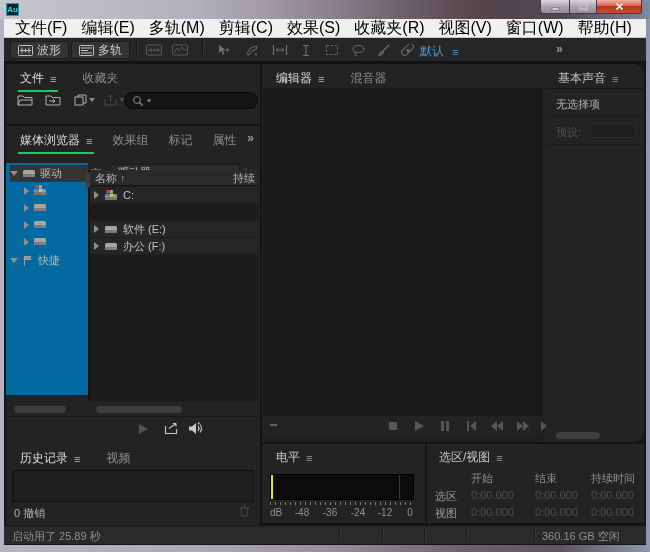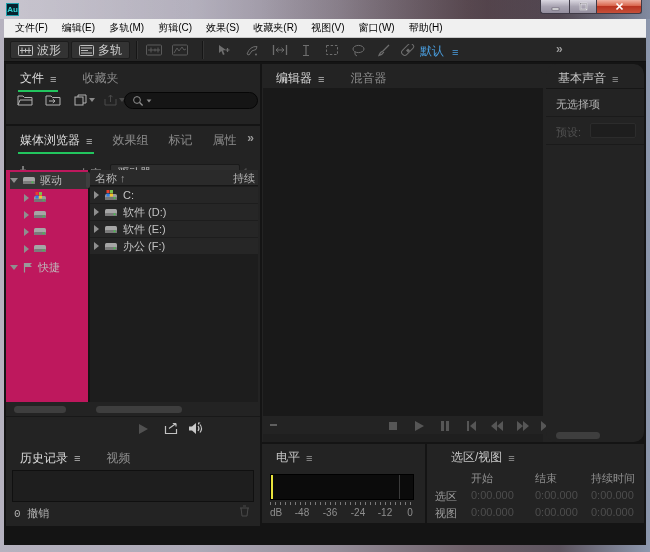--- a/index.html
+++ b/index.html
@@ -19,21 +19,21 @@
   .winbtn { height:14px; border:1px solid #3f3a46; border-top:none; display:flex; align-items:center; justify-content:center;
     background:linear-gradient(#dad7e0,#a9a4b2 50%,#948e9e); }
   .winbtn.min { width:29px; border-radius:0 0 0 3px; border-right:none; }
   .winbtn.max { width:28px; }
   .winbtn.close { width:45px; border-radius:0 0 3px 0; border-left:none;
     background:linear-gradient(#f0b2a2,#d9654c 45%,#b93420 50%,#c6503a); }
   #client { left:4px; top:19px; width:642px; height:526px; background:#141414; }
   
   #menubar { left:0; top:0; width:642px; height:19px; background:#f0f0f0; border-bottom:1px solid #c8c8c8;
     display:flex; align-items:center; padding-left:4px; }
-  .menu-item { font-size:10px; color:#000; padding:0 7px; line-height:18px; white-space:nowrap; }
+  .menu-item { font-size:16px; color:#000; padding:0 7px; line-height:18px; white-space:nowrap; }
   
   #toolbar { left:0; top:19px; width:642px; height:24px; background:#262626; border-bottom:1px solid #101010; }
   .tbtn { position:absolute; top:3px; height:18px; display:flex; align-items:center; gap:4px; padding:0 7px;
     background:#333; border:1px solid #1c1c1c; border-radius:2px; color:#cfcfcf; font-size:12px; white-space:nowrap; }
   .tsep { position:absolute; top:3px; width:1px; height:18px; background:#161616; box-shadow:1px 0 0 #343434; }
   .ticon { position:absolute; top:5px; width:16px; height:14px; display:flex; align-items:center; justify-content:center; }
   #workspace { position:absolute; top:5px; left:416px; display:flex; gap:8px; align-items:center; }
   #workspace .ws-label { color:#4a9fe0; font-size:12px; }
   #workspace .ws-menu { color:#4a9fe0; font-size:11px; }
   .overflow { position:absolute; top:4px; color:#9a9a9a; font-size:12px; font-weight:bold; }
@@ -285,21 +285,21 @@
           <span>驱动器</span>
           <span class="chev dd-tri"></span>
         </div>
         <div style="position:absolute; right:6px; top:5px;">
           <svg width="13" height="10" viewBox="0 0 13 10">
               <path d="M12,5 H2 M2,5 L5.5,1.5 M2,5 L5.5,8.5" fill="none" stroke="#4a4a4a" stroke-width="1.6"></path>
             </svg>
         </div>
       </div>
 
-      <div style="position:absolute; left:0; top:44px; width:82px; height:232px; background:#be185d; overflow:hidden;">
+      <div style="position:absolute; left:0; top:37px; width:82px; height:232px; background:#0369a1; overflow:hidden;">
         <div class="tree-row" style="top:2px; background:#343434;">
           <span class="exp-down"></span>
           <svg width="14" height="11" viewBox="0 0 14 11">
               <rect x="1" y="2" width="12" height="7" rx="1.5" fill="#a6a6a6"></rect>
               <rect x="1" y="6" width="12" height="3" rx="1" fill="#7b7b7b"></rect>
               <circle cx="10.5" cy="7.3" r="1" fill="#46c14c"></circle>
             </svg>
           <span>驱动</span>
         </div>
         <div class="tree-row" style="top:19px; padding-left:14px;">
@@ -365,29 +365,20 @@
             <rect x="1" y="4" width="12" height="6" rx="1.5" fill="#9a9a9a"></rect>
             <rect x="1" y="7" width="12" height="3" rx="1" fill="#757575"></rect>
             <circle cx="10.5" cy="8" r="1" fill="#46c14c"></circle>
             <rect x="2.5" y="0" width="3" height="3" fill="#e8402e"></rect>
             <rect x="6" y="0" width="3" height="3" fill="#7cc14a"></rect>
             <rect x="2.5" y="3.5" width="3" height="3" fill="#2e7de8"></rect>
             <rect x="6" y="3.5" width="3" height="3" fill="#f4c42a"></rect>
           </svg>
         <span>C:</span>
       </div>
-      <div class="list-row" style="top:78px;">
-        <span class="exp-right"></span>
-        <svg width="14" height="11" viewBox="0 0 14 11">
-            <rect x="1" y="2" width="12" height="7" rx="1.5" fill="#a6a6a6"></rect>
-            <rect x="1" y="6" width="12" height="3" rx="1" fill="#7b7b7b"></rect>
-            <circle cx="10.5" cy="7.3" r="1" fill="#46c14c"></circle>
-          </svg>
-        <span>软件 (D:)</span>
-      </div>
       <div class="list-row" style="top:112px;">
         <span class="exp-right"></span>
         <svg width="14" height="11" viewBox="0 0 14 11">
             <rect x="1" y="2" width="12" height="7" rx="1.5" fill="#a6a6a6"></rect>
             <rect x="1" y="6" width="12" height="3" rx="1" fill="#7b7b7b"></rect>
             <circle cx="10.5" cy="7.3" r="1" fill="#46c14c"></circle>
           </svg>
         <span>办公 (F:)</span>
       </div>
       <div class="list-row" style="top:95px;">
@@ -418,21 +409,21 @@
         <div style="position:absolute; left:182px; top:5px; display:flex; align-items:center;">
           <svg width="16" height="13" viewBox="0 0 16 13">
               <path d="M1,4.5 H4 L8,1 V12 L4,8.5 H1 Z" fill="#c8c8c8"></path>
               <path d="M10,4 Q12,6.5 10,9 M12,2.5 Q15,6.5 12,10.5" fill="none" stroke="#c8c8c8" stroke-width="1.1"></path>
               <path d="M10,0.5 L12.5,0.5 L10,3 Z" fill="#c8c8c8"></path>
             </svg>
         </div>
       </div>
     </div>
 
-    <div class="panel" style="left:2px; top:425px; width:254px; height:79px;font-family:Liberation Mono, monospace;">
+    <div class="panel" style="left:2px; top:425px; width:254px; height:79px;">
       <div class="tabbar">
         <span class="ptab active">
           <span>历史记录</span>
           <span class="pm">≡</span>
         </span>
         <span class="ptab">视频</span>
       </div>
       <div class="well" style="left:6px; top:26px; width:242px; height:32px;"></div>
       <span class="smalltext" style="position:absolute; left:8px; top:62px; color:#b0b0b0;">0 撤销</span>
       <div style="position:absolute; right:10px; top:61px;">
@@ -523,34 +514,44 @@
       <div id="meter-ticks"></div>
       <span class="mlabel" style="left:14px;">dB</span>
       <span class="mlabel" style="left:40px;">-48</span>
       <span class="mlabel" style="left:68px;">-36</span>
       <span class="mlabel" style="left:96px;">-24</span>
       <span class="mlabel" style="left:123px;">-12</span>
       <span class="mlabel" style="left:148px;">0</span>
     </div>
 
     <div class="panel" style="left:423px; top:425px; width:217px; height:79px;">
-      <div class="tabbar" style="height:22px; padding-left:22px;">
+      <div class="tabbar" style="height:22px; padding-left:10px;">
         <span class="ptab" style="color:#c6c6c6; padding-top:5px;">
           <span>选区/视图</span>
           <span class="pm">≡</span>
         </span>
       </div>
       <span class="sv-hdr" style="left:44px;">开始</span>
       <span class="sv-hdr" style="left:108px;">结束</span>
       <span class="sv-hdr" style="left:164px;">持续时间</span>
       <span class="sv-rowlbl" style="top:45px;">选区</span>
       <span class="sv-val" style="left:44px; top:45px;">0:00.000</span>
       <span class="sv-val" style="left:108px; top:45px;">0:00.000</span>
       <span class="sv-val" style="left:164px; top:45px;">0:00.000</span>
       <span class="sv-rowlbl" style="top:62px;">视图</span>
       <span class="sv-val" style="left:44px; top:62px;">0:00.000</span>
       <span class="sv-val" style="left:108px; top:62px;">0:00.000</span>
       <span class="sv-val" style="left:164px; top:62px;">0:00.000</span>
     </div>
 
+    <div id="statusbar" class="abs">
+      <span class="txt" style="left:8px;">启动用了 25.89 秒</span>
+      <div class="sdiv" style="left:335px;"></div>
+      <div class="sdiv" style="left:378px;"></div>
+      <div class="sdiv" style="left:420px;"></div>
+      <div class="sdiv" style="left:462px;"></div>
+      <div class="sdiv" style="left:530px;"></div>
+      <span class="txt" style="left:538px;">360.16 GB 空闲</span>
+      <div class="sdiv" style="left:616px;"></div>
+    </div>
 
   </div>
 </div>
 
 </body></html>

